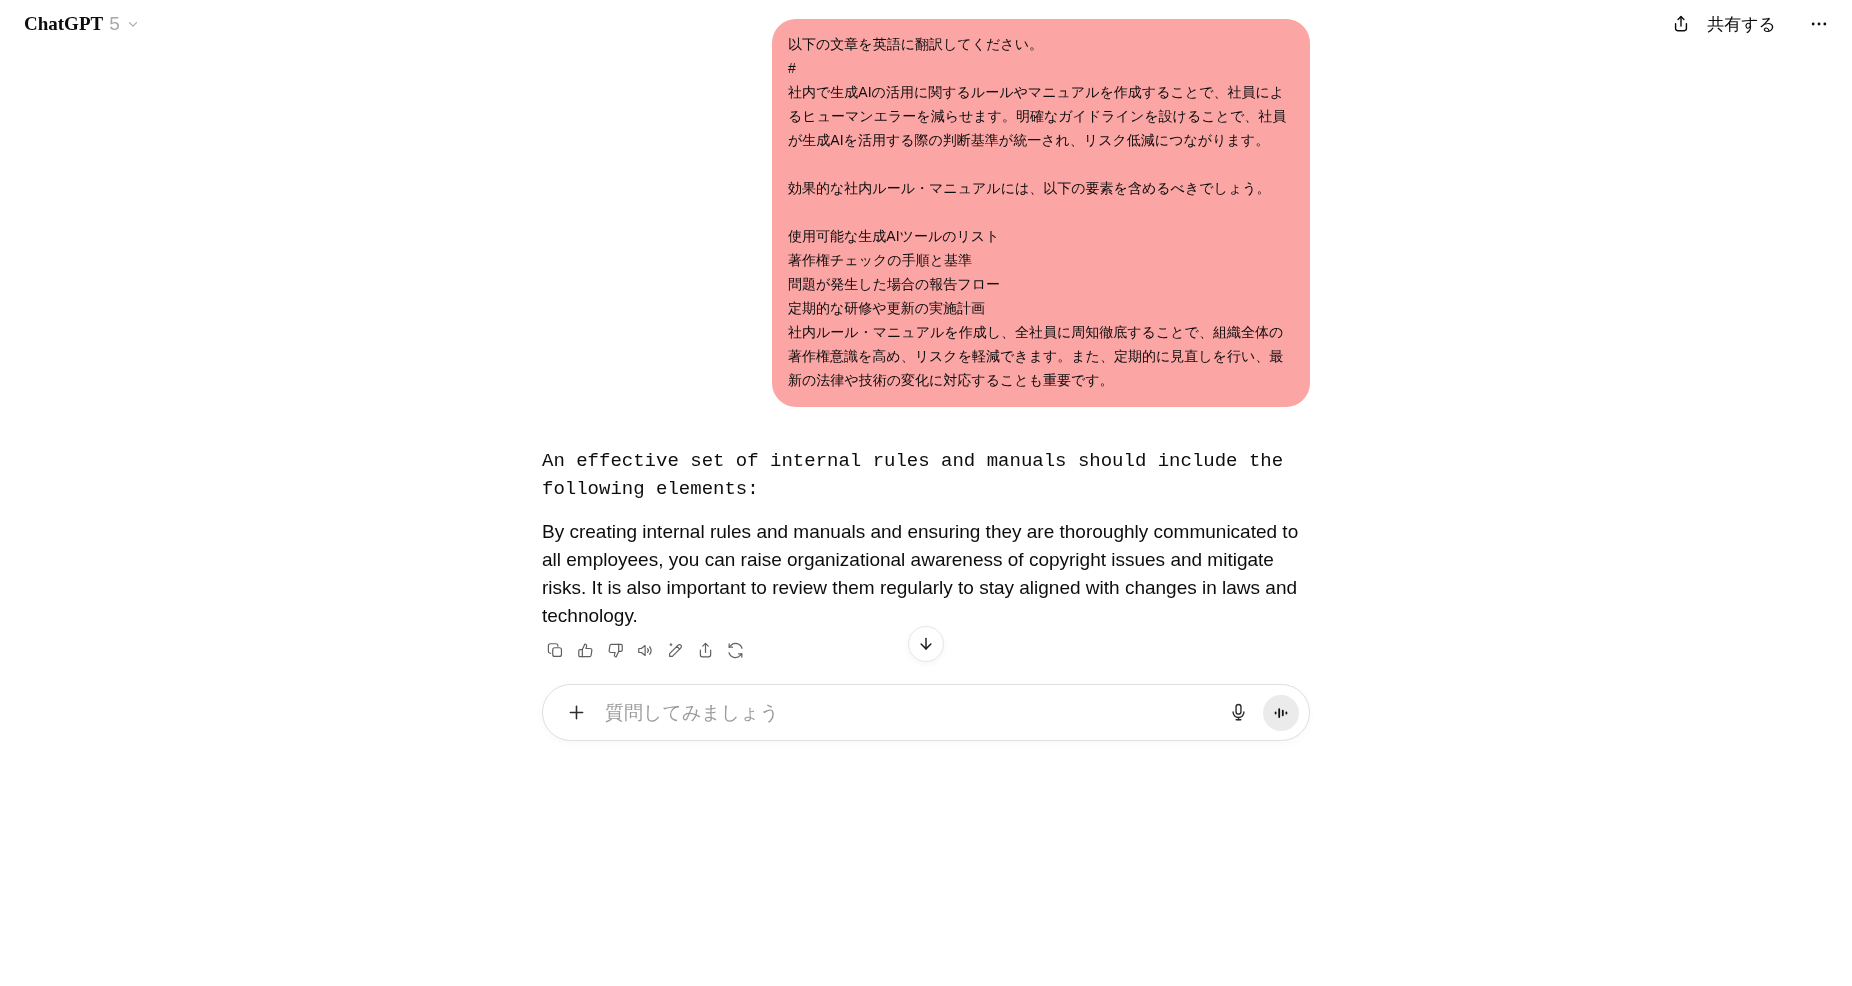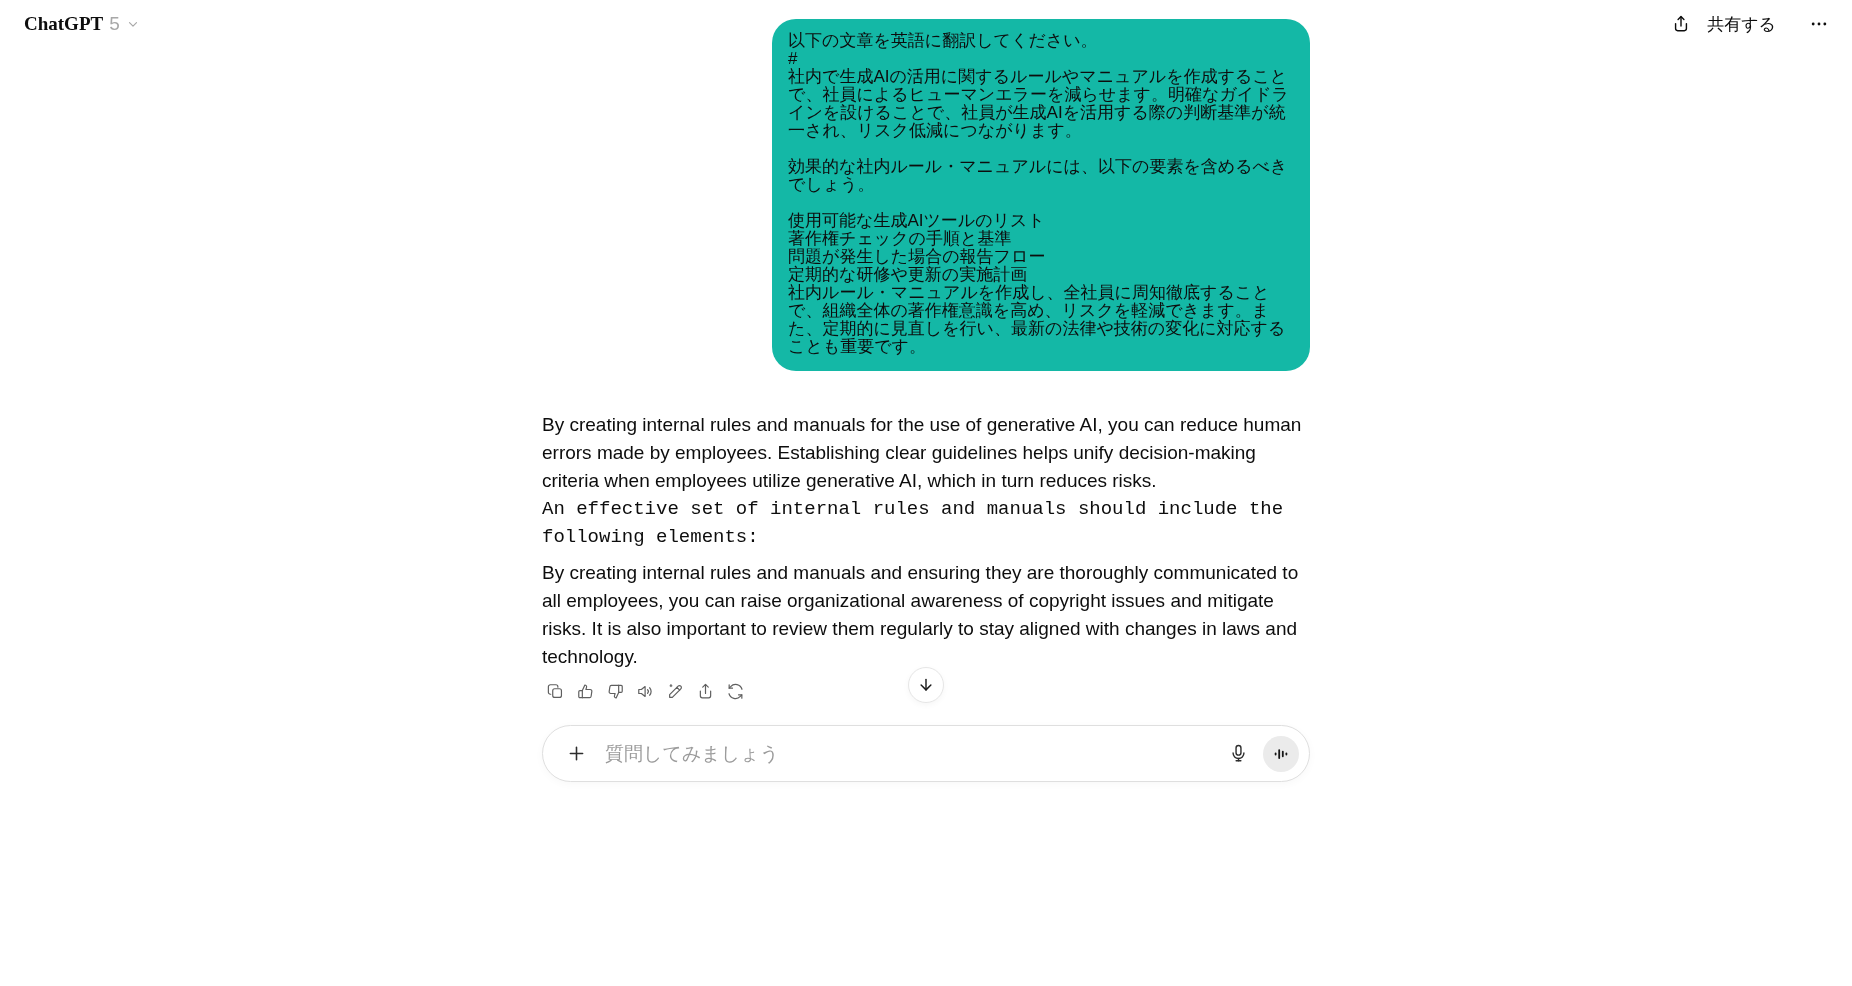--- a/index.html
+++ b/index.html
@@ -34,39 +34,39 @@
   .more-button{
     width:34px;height:34px;border-radius:50%;
     display:flex;align-items:center;justify-content:center;cursor:pointer;color:#0d0d0d;
   }
   
   .content{
     width:768px;margin:0 auto;padding-top:19px;box-sizing:border-box;
   }
   .user-bubble{
     margin-left:auto;width:538px;box-sizing:border-box;
-    background:#14b8a6;border-radius:24px;
+    background:#fca5a5;border-radius:24px;
     padding:13px 18px 15px 16px;
-    font-size:17px;line-height:18px;color:#0d0d0d;
+    font-size:14px;line-height:24px;color:#0d0d0d;
     white-space:pre-line;
   }
   .assistant-message{margin-top:40px;font-size:19px;line-height:28px;color:#0d0d0d;}
   .assistant-message p{margin:0;}
   .assistant-message .p2{font-family:Liberation Mono, monospace;}
   .assistant-message ul{
     margin:14px 0 0 0;padding:0;list-style:none;
   }
   .assistant-message li{
     position:relative;padding-left:38px;line-height:28px;
   }
   .assistant-message li::before{
     content:"";position:absolute;left:15px;top:12px;
     width:5px;height:5px;border-radius:50%;background:#4c4c4c;
   }
-  .assistant-message .p3{margin-top:8px;}
+  .assistant-message .p3{margin-top:15px;}
   
   .actions-row{
     position:relative;margin-top:6px;height:28px;
     display:flex;align-items:center;gap:3px;
   }
   .action-btn{
     width:27px;height:27px;border:none;background:transparent;border-radius:6px;
     display:flex;align-items:center;justify-content:center;
     color:#5f5f5f;cursor:pointer;padding:0;
   }
@@ -147,21 +147,20 @@
 
 効果的な社内ルール・マニュアルには、以下の要素を含めるべきでしょう。
 
 使用可能な生成AIツールのリスト
 著作権チェックの手順と基準
 問題が発生した場合の報告フロー
 定期的な研修や更新の実施計画
 社内ルール・マニュアルを作成し、全社員に周知徹底することで、組織全体の著作権意識を高め、リスクを軽減できます。また、定期的に見直しを行い、最新の法律や技術の変化に対応することも重要です。</div>
 
   <div class="assistant-message">
-    <p class="p1">By creating internal rules and manuals for the use of generative AI, you can reduce human errors made by employees. Establishing clear guidelines helps unify decision-making criteria when employees utilize generative AI, which in turn reduces risks.</p>
     <p class="p2">An effective set of internal rules and manuals should include the following elements:</p>
     <p class="p3">By creating internal rules and manuals and ensuring they are thoroughly communicated to all employees, you can raise organizational awareness of copyright issues and mitigate risks. It is also important to review them regularly to stay aligned with changes in laws and technology.</p>
   </div>
 
   <div class="actions-row">
     <button class="action-btn" title="">
       <svg width="19" height="19" viewBox="0 0 24 24" fill="none" stroke="currentColor" stroke-width="1.5" stroke-linecap="round" stroke-linejoin="round">
           <rect x="8.5" y="8.5" width="11" height="11" rx="2.5"></rect>
           <path d="M6 15.5h-.5A2.5 2.5 0 0 1 3 13V6a2.5 2.5 0 0 1 2.5-2.5h7A2.5 2.5 0 0 1 15 6v.5"></path>
         </svg>

